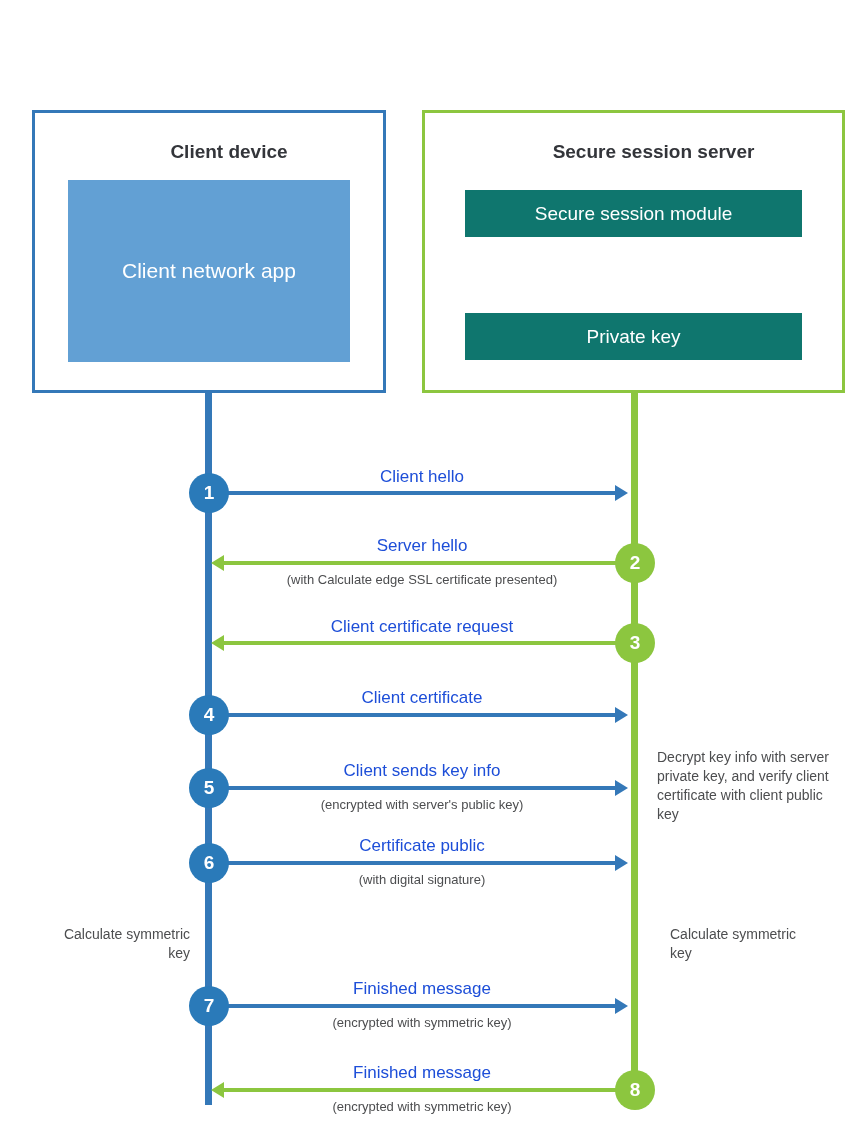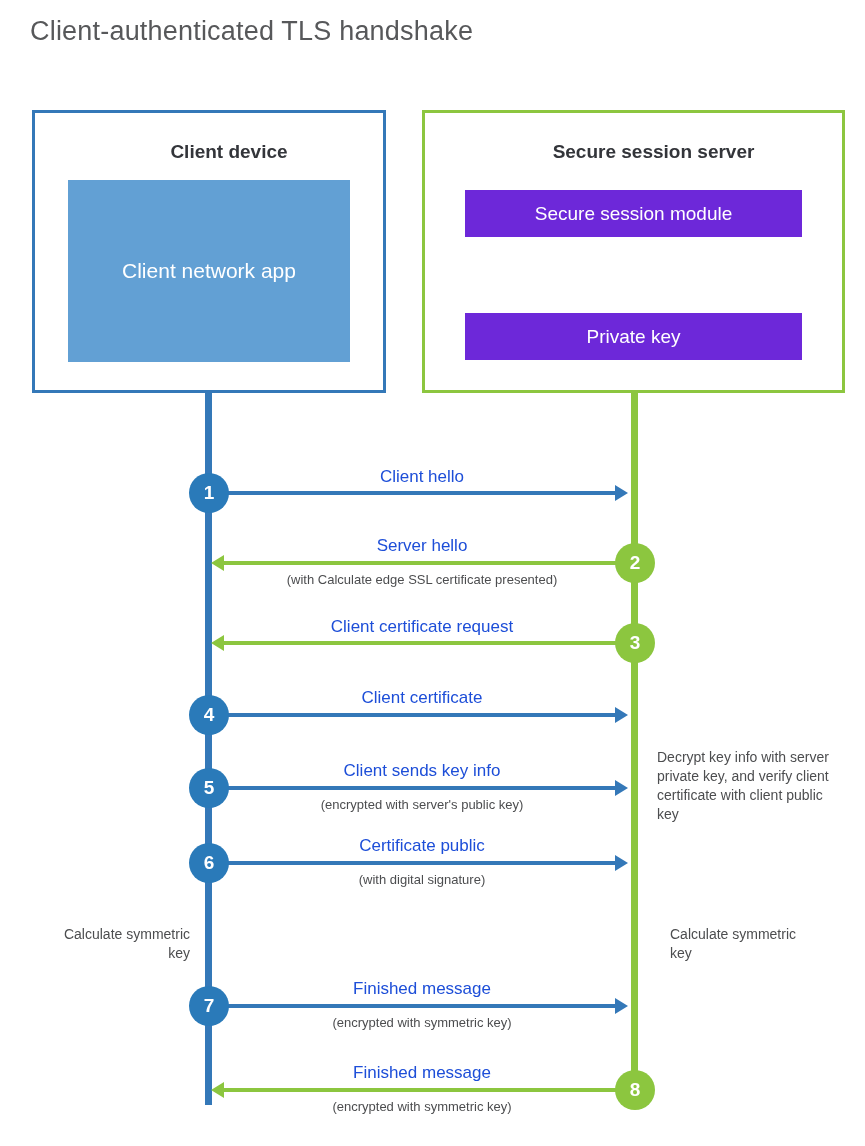--- a/index.html
+++ b/index.html
@@ -78,21 +78,21 @@
     justify-content: center;
     text-align: center;
     line-height: 1.25;
   }
 
   
   .server-chip {
     left: 465px;
     width: 337px;
     height: 47px;
-    background: #6d28d9;
+    background: #0f766e;
     color: #ffffff;
     font-size: 19px;
     font-weight: 300;
     display: flex;
     align-items: center;
     justify-content: center;
     text-align: center;
   }
   #server-chip-0 { top: 190px; }
   #server-chip-1 { top: 252px; }
@@ -165,21 +165,20 @@
     line-height: 1.35;
   }
   .side-note.left { text-align: right; }
   .side-note.right { text-align: left; }
 </style>
 </head>
 <body>
 
 <div id="canvas">
 
-  <div class="abs" id="page-title">Client-authenticated TLS handshake</div>
 
   <div class="abs actor-box" id="client-box">
     <div class="actor-title">Client device</div>
   </div>
   <div class="abs" id="client-app">Client network app</div>
 
   <div class="abs actor-box" id="server-box">
     <div class="actor-title">Secure session server</div>
   </div>
   <div class="abs server-chip" id="server-chip-0">Secure session module</div>

